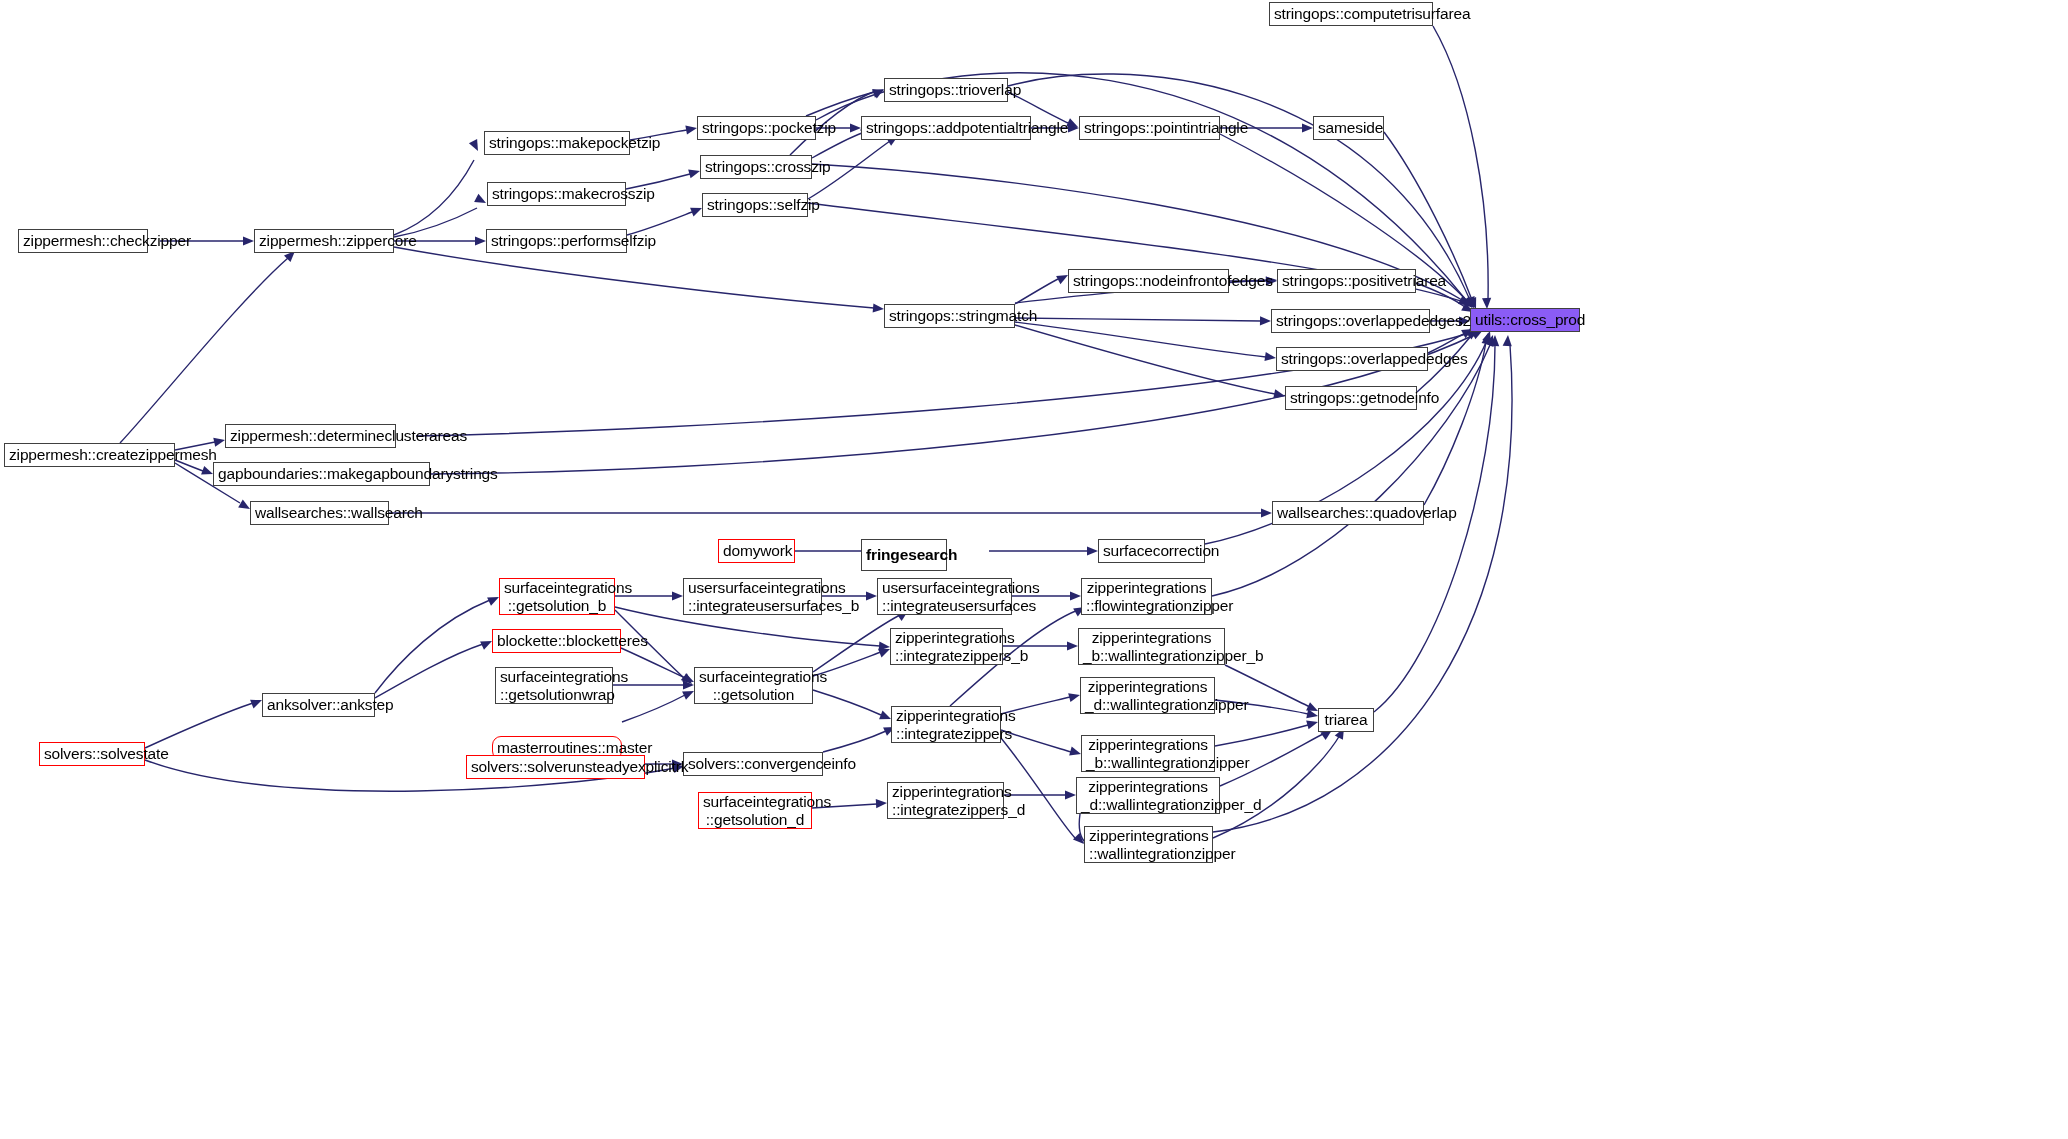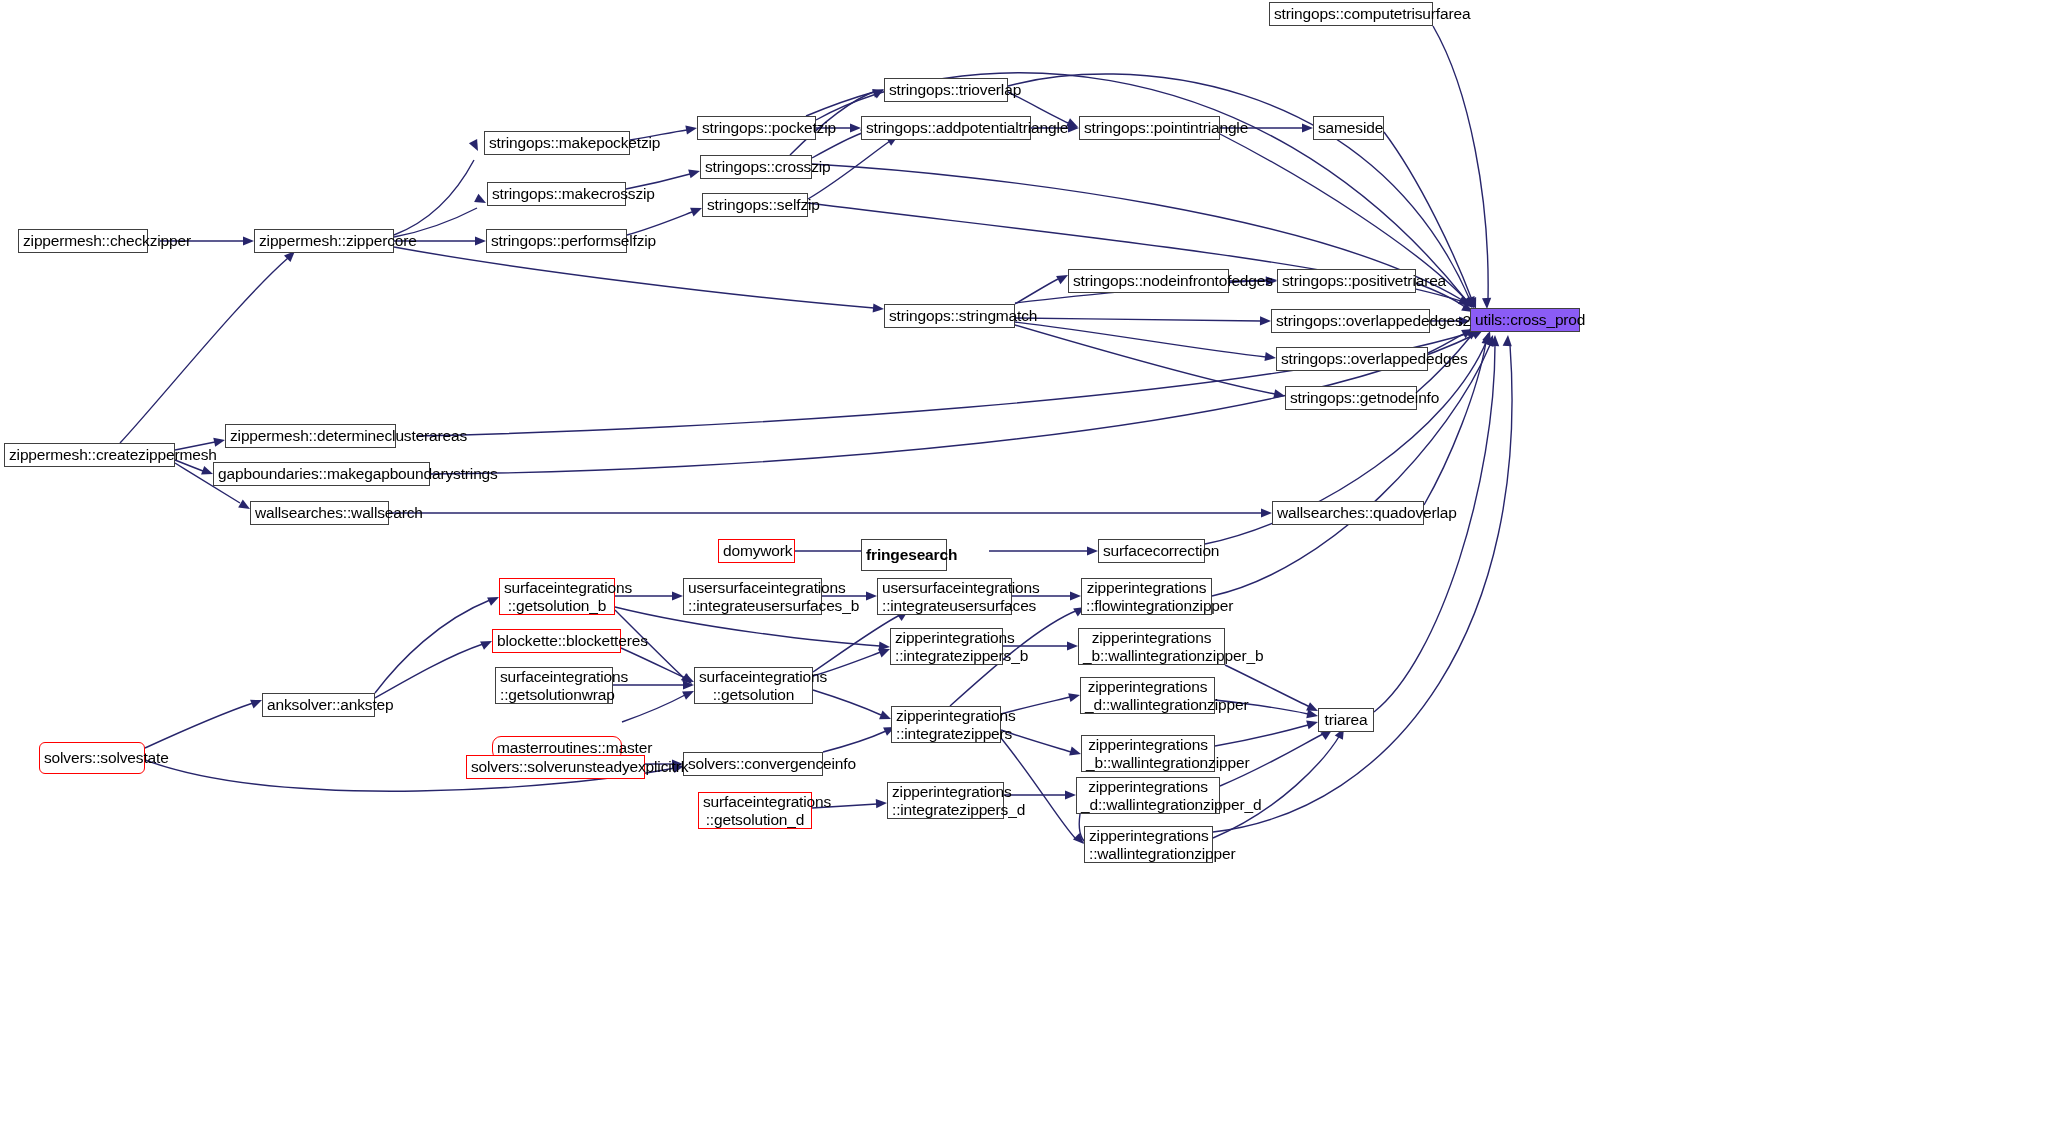--- a/index.html
+++ b/index.html
@@ -261,21 +261,21 @@
 ::getsolution</span></div>
     <div class="node" style="left: 1080px; top: 677px; width: 135px; height: 37px;"><span class="node-label">zipperintegrations
 _d::wallintegrationzipper</span></div>
     <div class="node" style="left: 262px; top: 693px; width: 113px; height: 24px;"><span class="node-label">anksolver::ankstep</span></div>
     <div class="node" style="left: 1318px; top: 708px; width: 56px; height: 24px; align-items: center;"><span class="node-label">triarea</span></div>
     <div class="node" style="left: 891px; top: 706px; width: 110px; height: 37px;"><span class="node-label">zipperintegrations
 ::integratezippers</span></div>
     <div class="node" style="left: 1081px; top: 735px; width: 134px; height: 37px;"><span class="node-label">zipperintegrations
 _b::wallintegrationzipper</span></div>
     <div class="node red" style="left: 492px; top: 736px; width: 130px; height: 24px; border-radius: 9px;"><span class="node-label">masterroutines::master</span></div>
-    <div class="node red" style="left: 39px; top: 742px; width: 106px; height: 32px; border-radius: 6px;"><span class="node-label">solvers::solvestate</span></div>
+    <div class="node red" style="left: 39px; top: 742px; width: 106px; height: 24px;"><span class="node-label">solvers::solvestate</span></div>
     <div class="node" style="left: 683px; top: 752px; width: 140px; height: 24px;"><span class="node-label">solvers::convergenceinfo</span></div>
     <div class="node red" style="left: 466px; top: 755px; width: 179px; height: 24px;"><span class="node-label">solvers::solverunsteadyexplicitrk</span></div>
     <div class="node" style="left: 1076px; top: 777px; width: 144px; height: 37px;"><span class="node-label">zipperintegrations
 _d::wallintegrationzipper_d</span></div>
     <div class="node" style="left: 887px; top: 782px; width: 117px; height: 37px;"><span class="node-label">zipperintegrations
 ::integratezippers_d</span></div>
     <div class="node red" style="left: 698px; top: 792px; width: 114px; height: 37px;"><span class="node-label">surfaceintegrations
 ::getsolution_d</span></div>
     <div class="node" style="left: 1084px; top: 826px; width: 129px; height: 37px;"><span class="node-label">zipperintegrations
 ::wallintegrationzipper</span></div>

